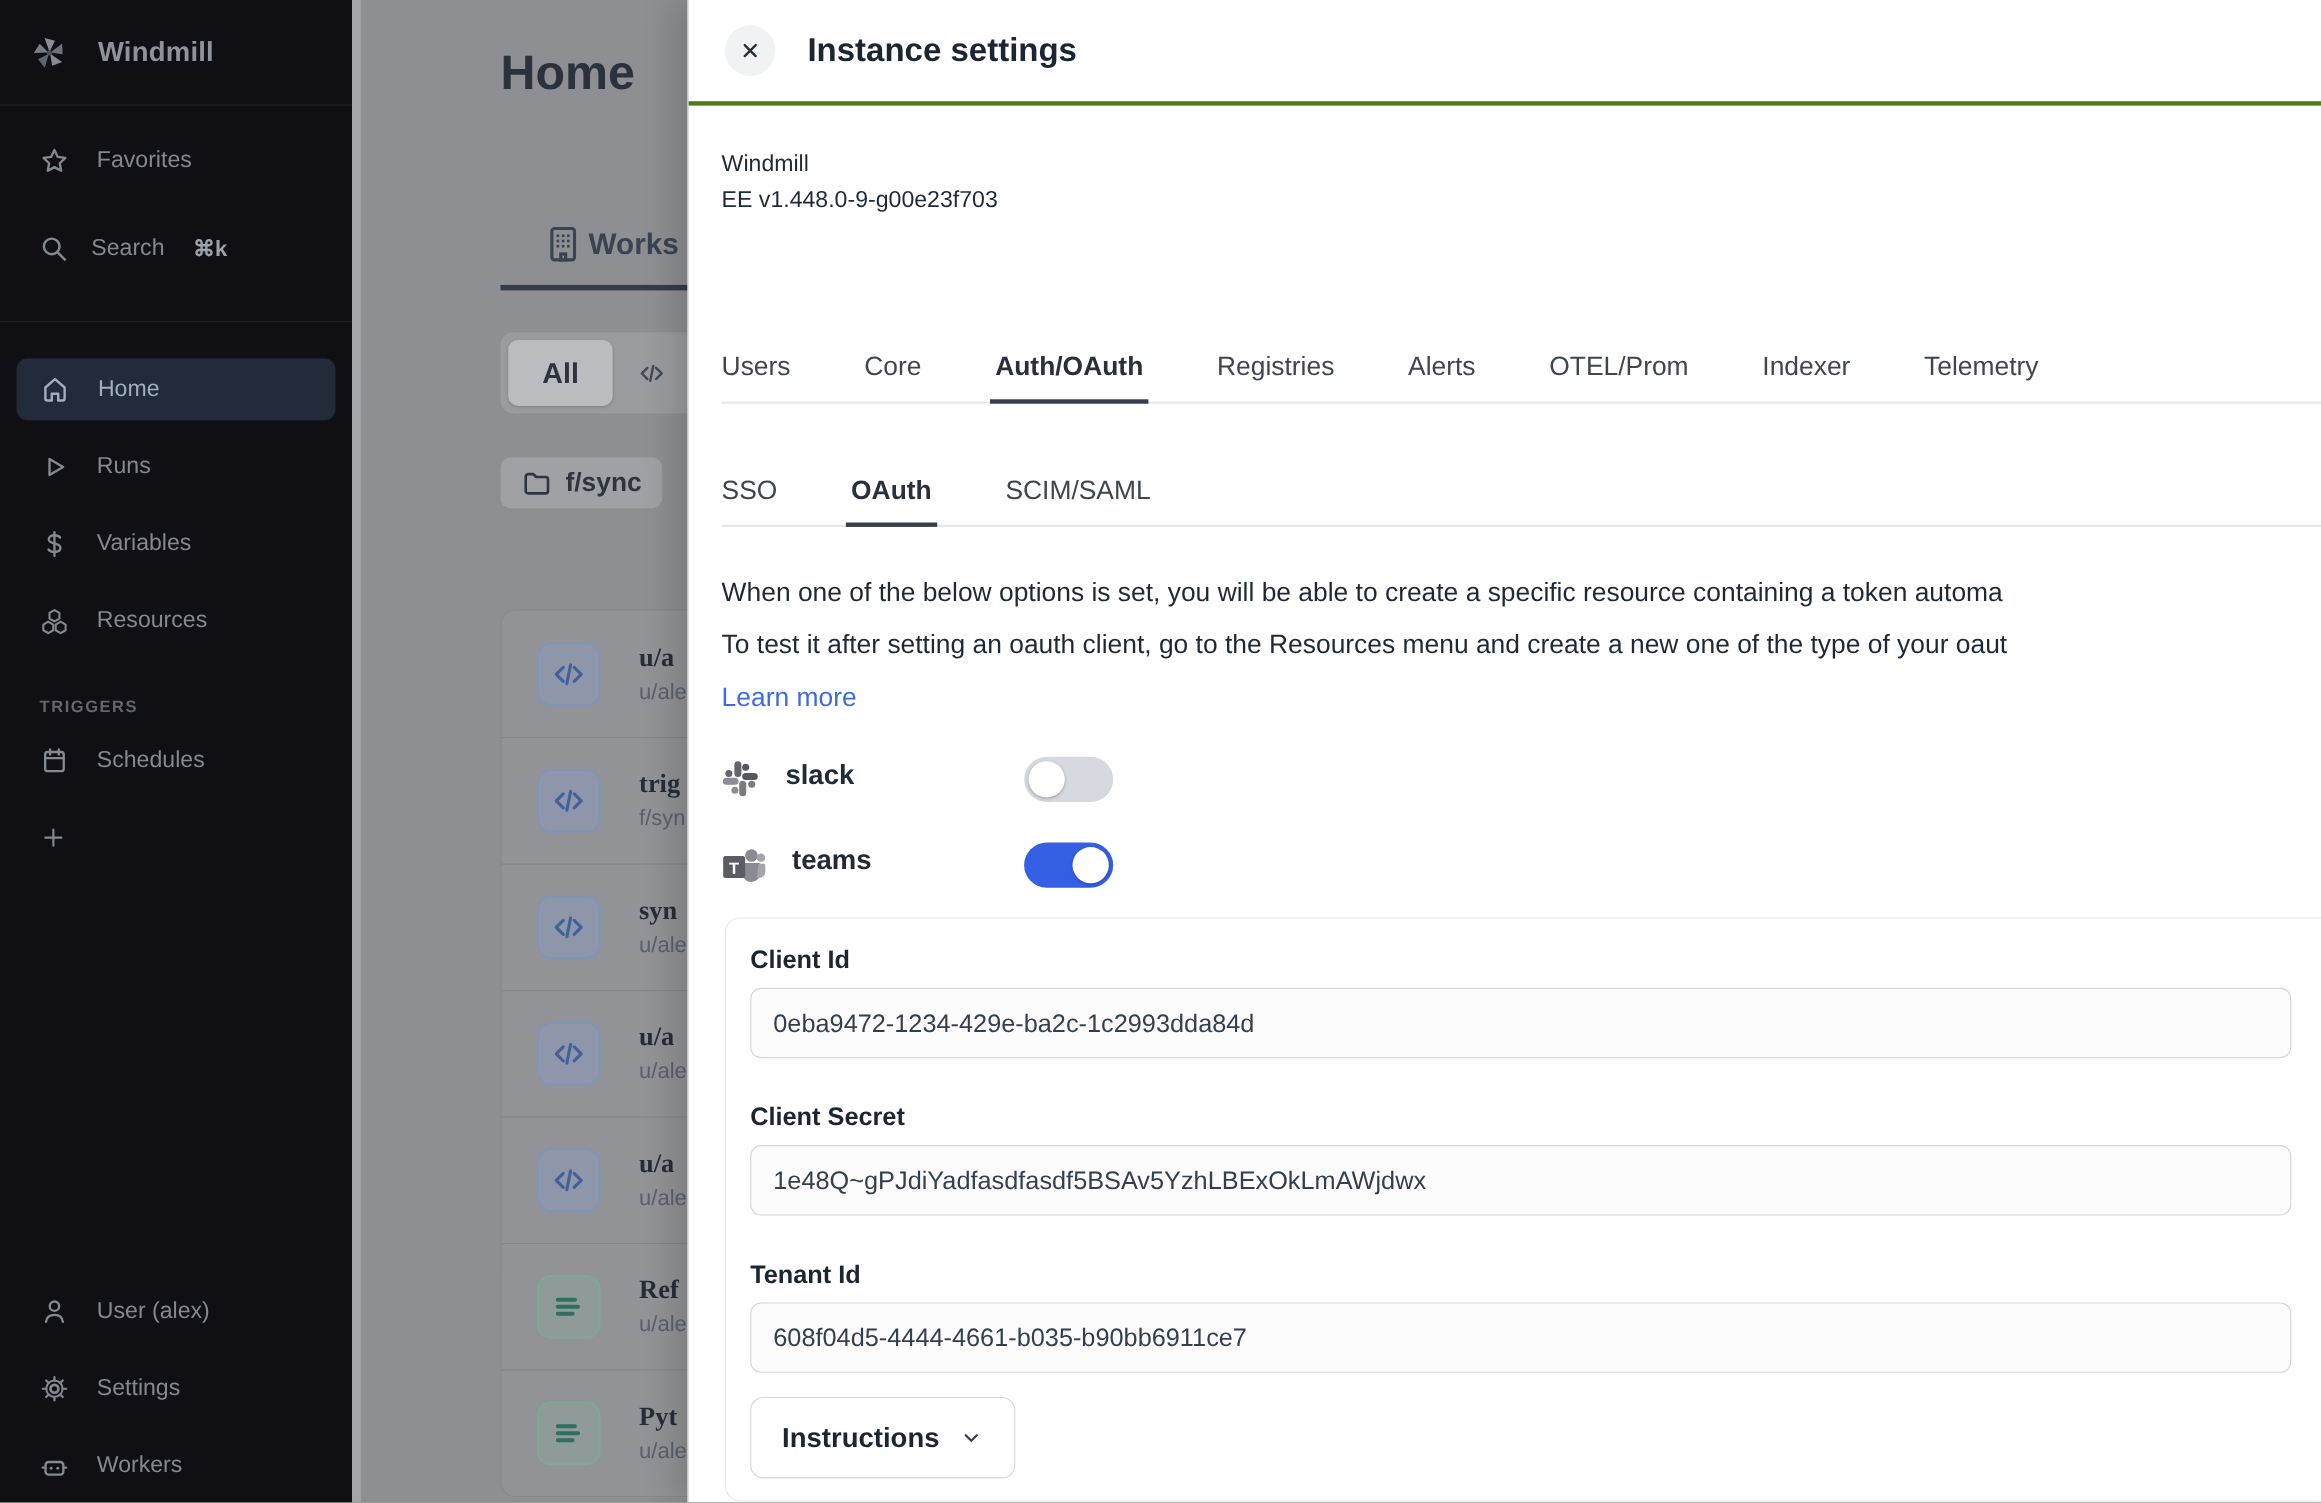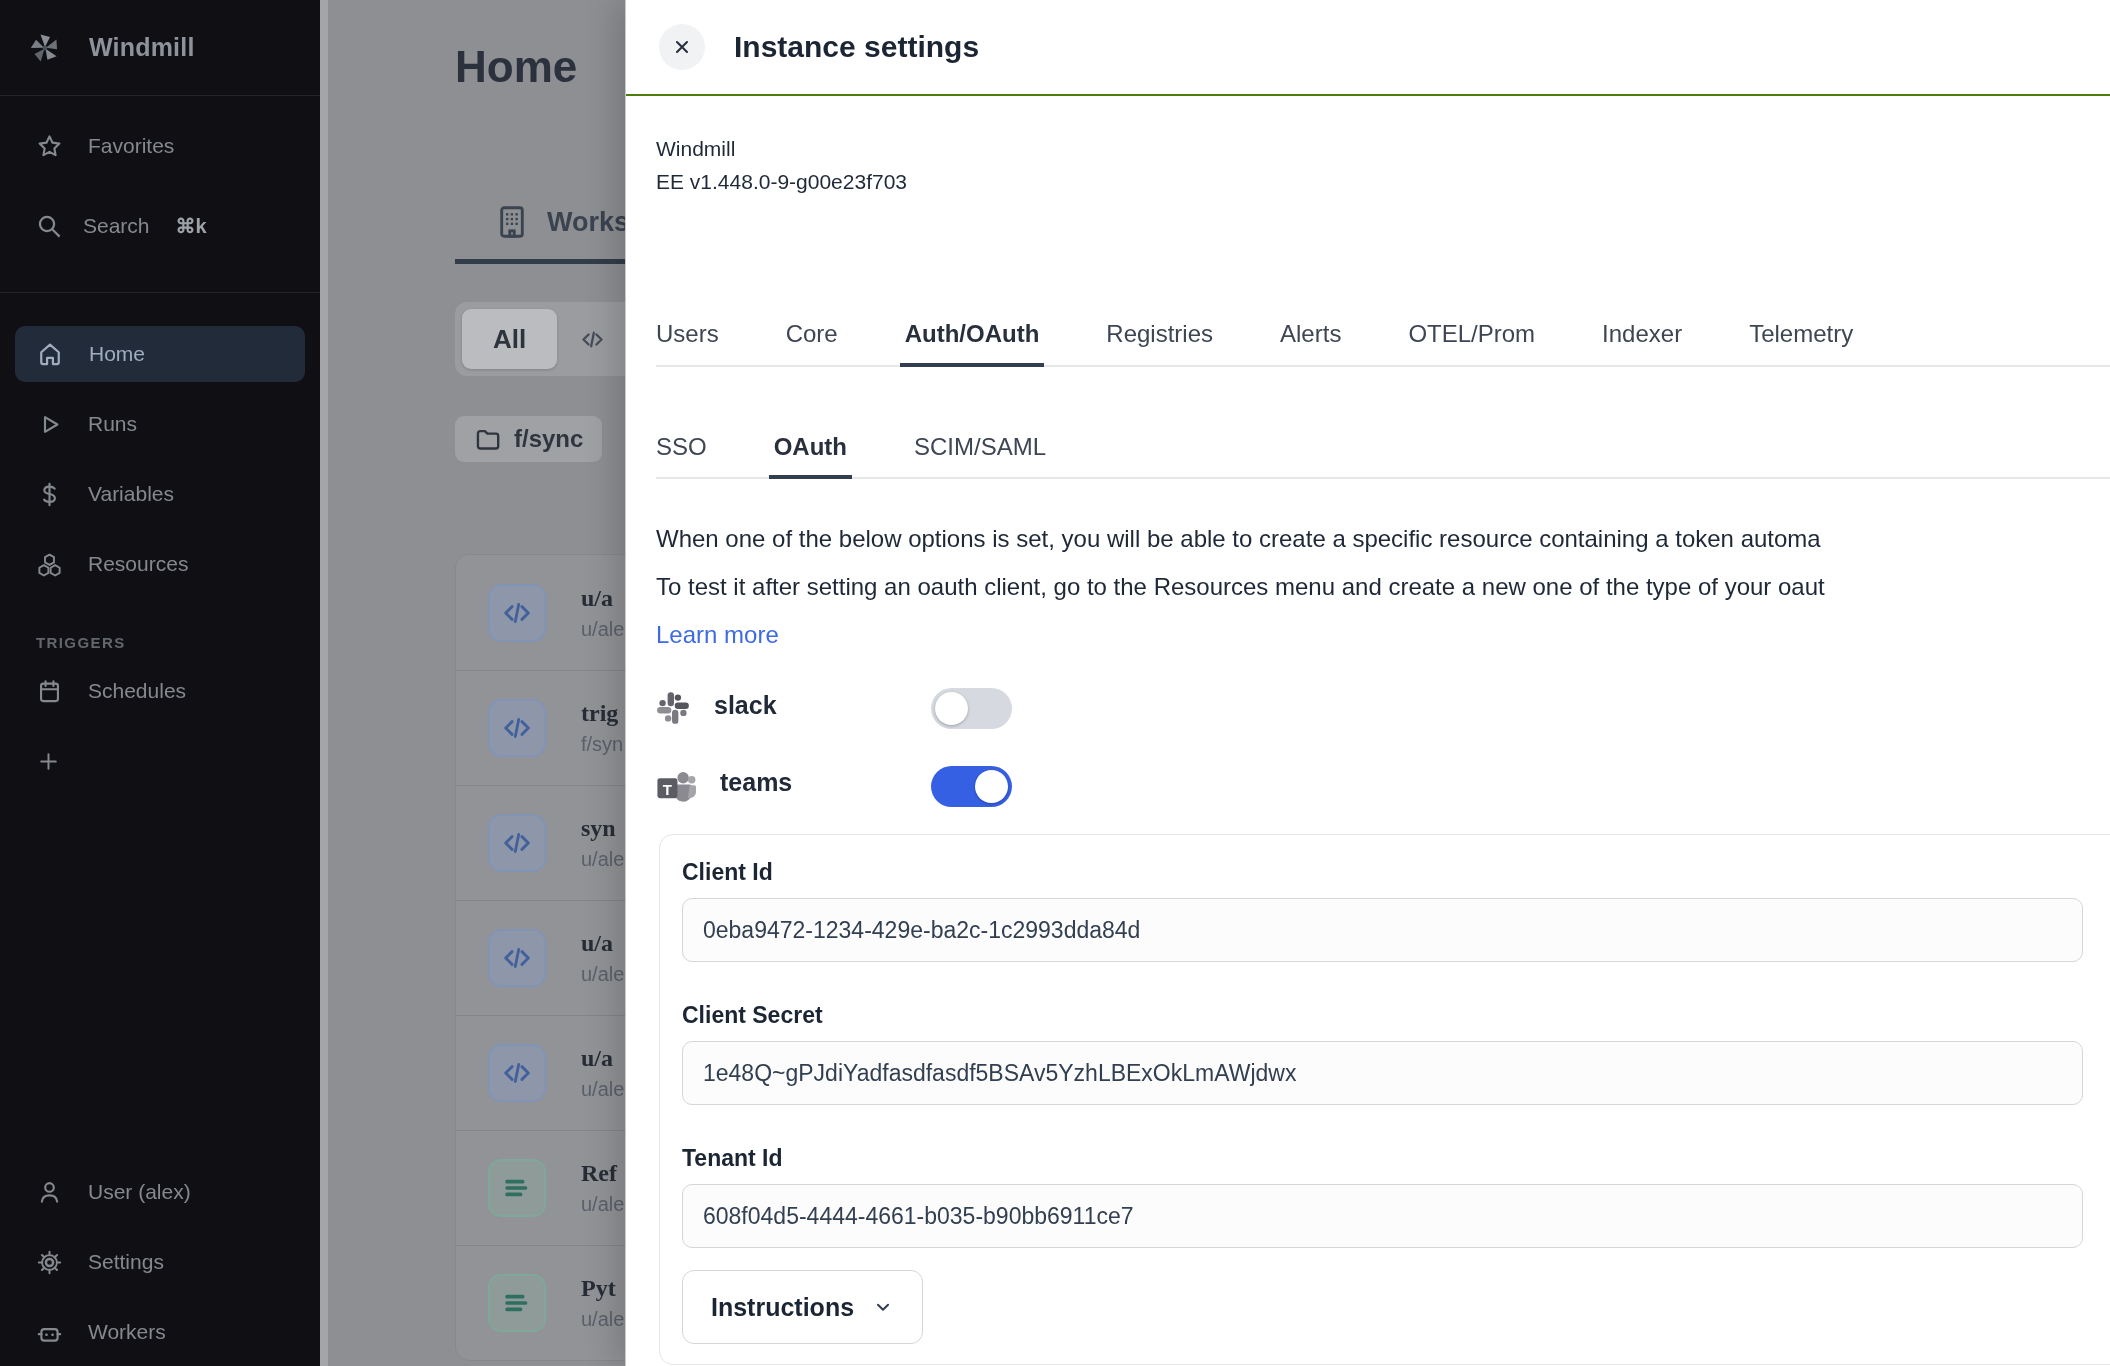--- a/index.html
+++ b/index.html
@@ -26,21 +26,21 @@
   .side-bottom { position:absolute; bottom:6px; left:15px; right:15px; }
   .mt12 { margin-top:12px; } .mt14 { margin-top:14px; } .mt22 { margin-top:22px; }
   .mt24 { margin-top:24px;gap:20px; } .mt33 { margin-top:33px; }
 
   
   .main { position:absolute; left:320px; top:0; bottom:0; right:0; background:#8e8f92; z-index:1; }
   .main::before { content:""; position:absolute; left:0; top:0; bottom:0; width:8px; background:#a4a5a8; }
   .main-inner { padding-left:135px; }
   .page-title { margin-top:42px; font-size:44px; font-weight:700; color:#2b323d; }
   .tabbar { margin-top:111px; width:560px; border-bottom:1px solid #9c9da0; }
-  .ws-tab { display:inline-flex; align-items:center; gap:16px; padding:0 24px 18px 38px;
+  .ws-tab { display:inline-flex; align-items:center; gap:4px; padding:0 24px 18px 38px;
             border-bottom:5px solid #333c49; margin-bottom:-1px; color:#3a4350;
             font-size:27px; font-weight:600; cursor:pointer;justify-content:center; }
   .filters { margin-top:38px; display:inline-flex; align-items:center; background:#9b9c9f;
              border-radius:12px; padding:7px 46px 7px 7px; }
   .all-btn { height:60px; padding:0 31px; background:#bbbcbf; border:none; border-radius:9px;
              font-size:26px; font-weight:700; color:#2e343e; box-shadow:0 1px 3px rgba(0,0,0,.18);
              cursor:pointer; font-family:inherit; }
   .code-filter { margin-left:22px; color:#434b58; display:flex; cursor:pointer; }
   .folder-chip { margin-top:40px; display:inline-flex; align-items:center; gap:13px; height:46px;
                  padding:0 19px; background:#a0a1a4; border-radius:9px; color:#2f353e;
@@ -52,21 +52,21 @@
   .row-icon { width:58px; height:58px; border-radius:13px; display:grid; place-items:center; }
   .row-icon.script { border:2px solid #8194b6; background:#8e97a9; color:#42619c; }
   .row-icon.flow { border:2px solid #7fa79a; background:#8f9b98; color:#2f6f60; }
   .row-text .t { font-size:24px; font-weight:700; color:#272d37;font-family:Liberation Serif, serif; }
   .row-text .s { margin-top:6px; font-size:20px; color:#5a616b; }
 
   
   .drawer { position:absolute; left:625px; top:0; bottom:0; right:0; background:#ffffff; z-index:5;
             border-left:1px solid #c8c9cc; box-shadow:-12px 0 28px rgba(0,0,0,.15); }
   .drawer-header { height:96px; display:flex; align-items:center; gap:29px; padding-left:33px;
-                   border-bottom:2px solid #4d7c0f; }
+                   border-bottom:4px solid #4d7c0f; }
   .close-btn { width:46px; height:46px; border-radius:50%; background:#f1f2f4; border:none;
                display:grid; place-items:center; color:#252f3e; cursor:pointer; }
   .drawer-title { font-size:30px; font-weight:700; color:#1b2534; }
   .drawer-body { padding-left:30px; height:calc(100% - 96px); overflow:hidden; }
   .app-info { margin-top:36px; font-size:21px; line-height:33px; color:#1f2937; }
   .tabs { margin-top:122px; display:flex; gap:67px; border-bottom:2px solid #e6e7e9; }
   .tab { position:relative; padding-bottom:17px; font-size:24px; color:#3e4653; font-weight:500; cursor:pointer; }
   .tab.active { color:#28303d; font-weight:600; }
   .tab.active::after { content:""; position:absolute; left:-5px; right:-5px; bottom:-2px; height:4px;
                        background:#333e4e; }

